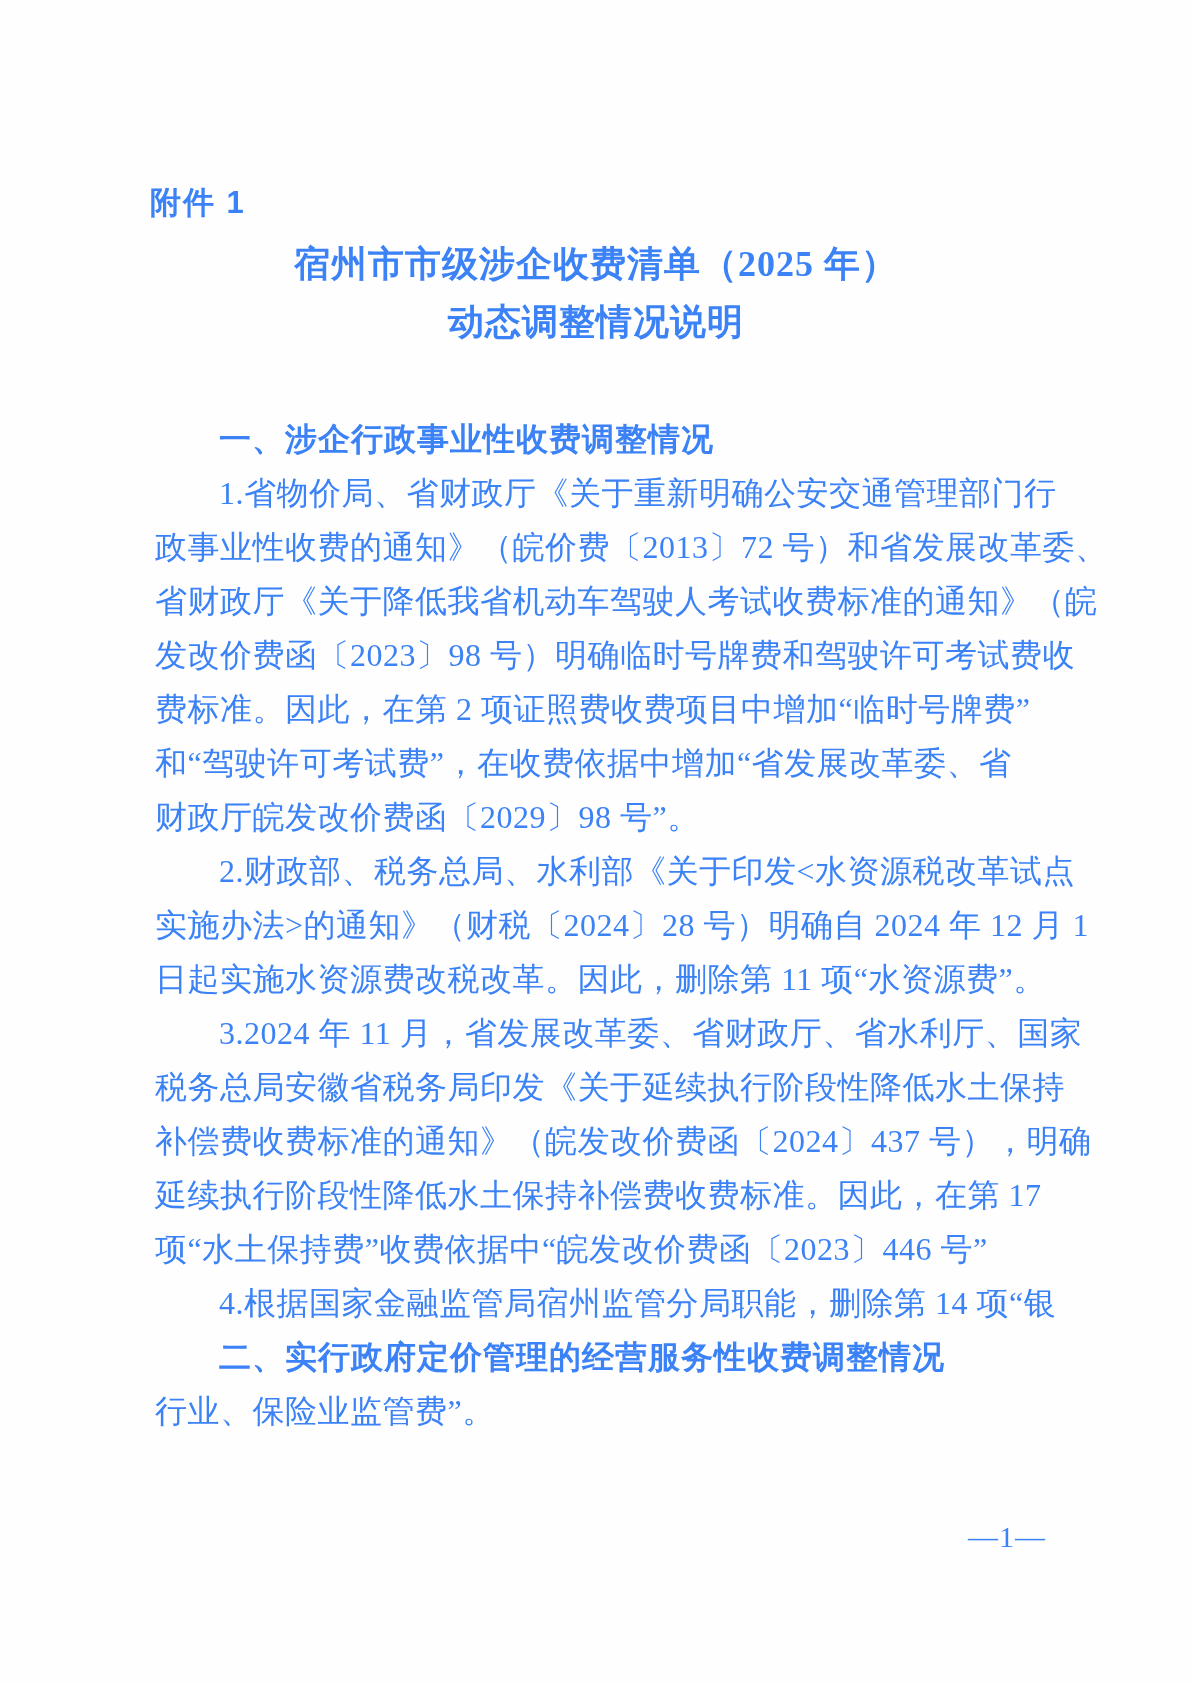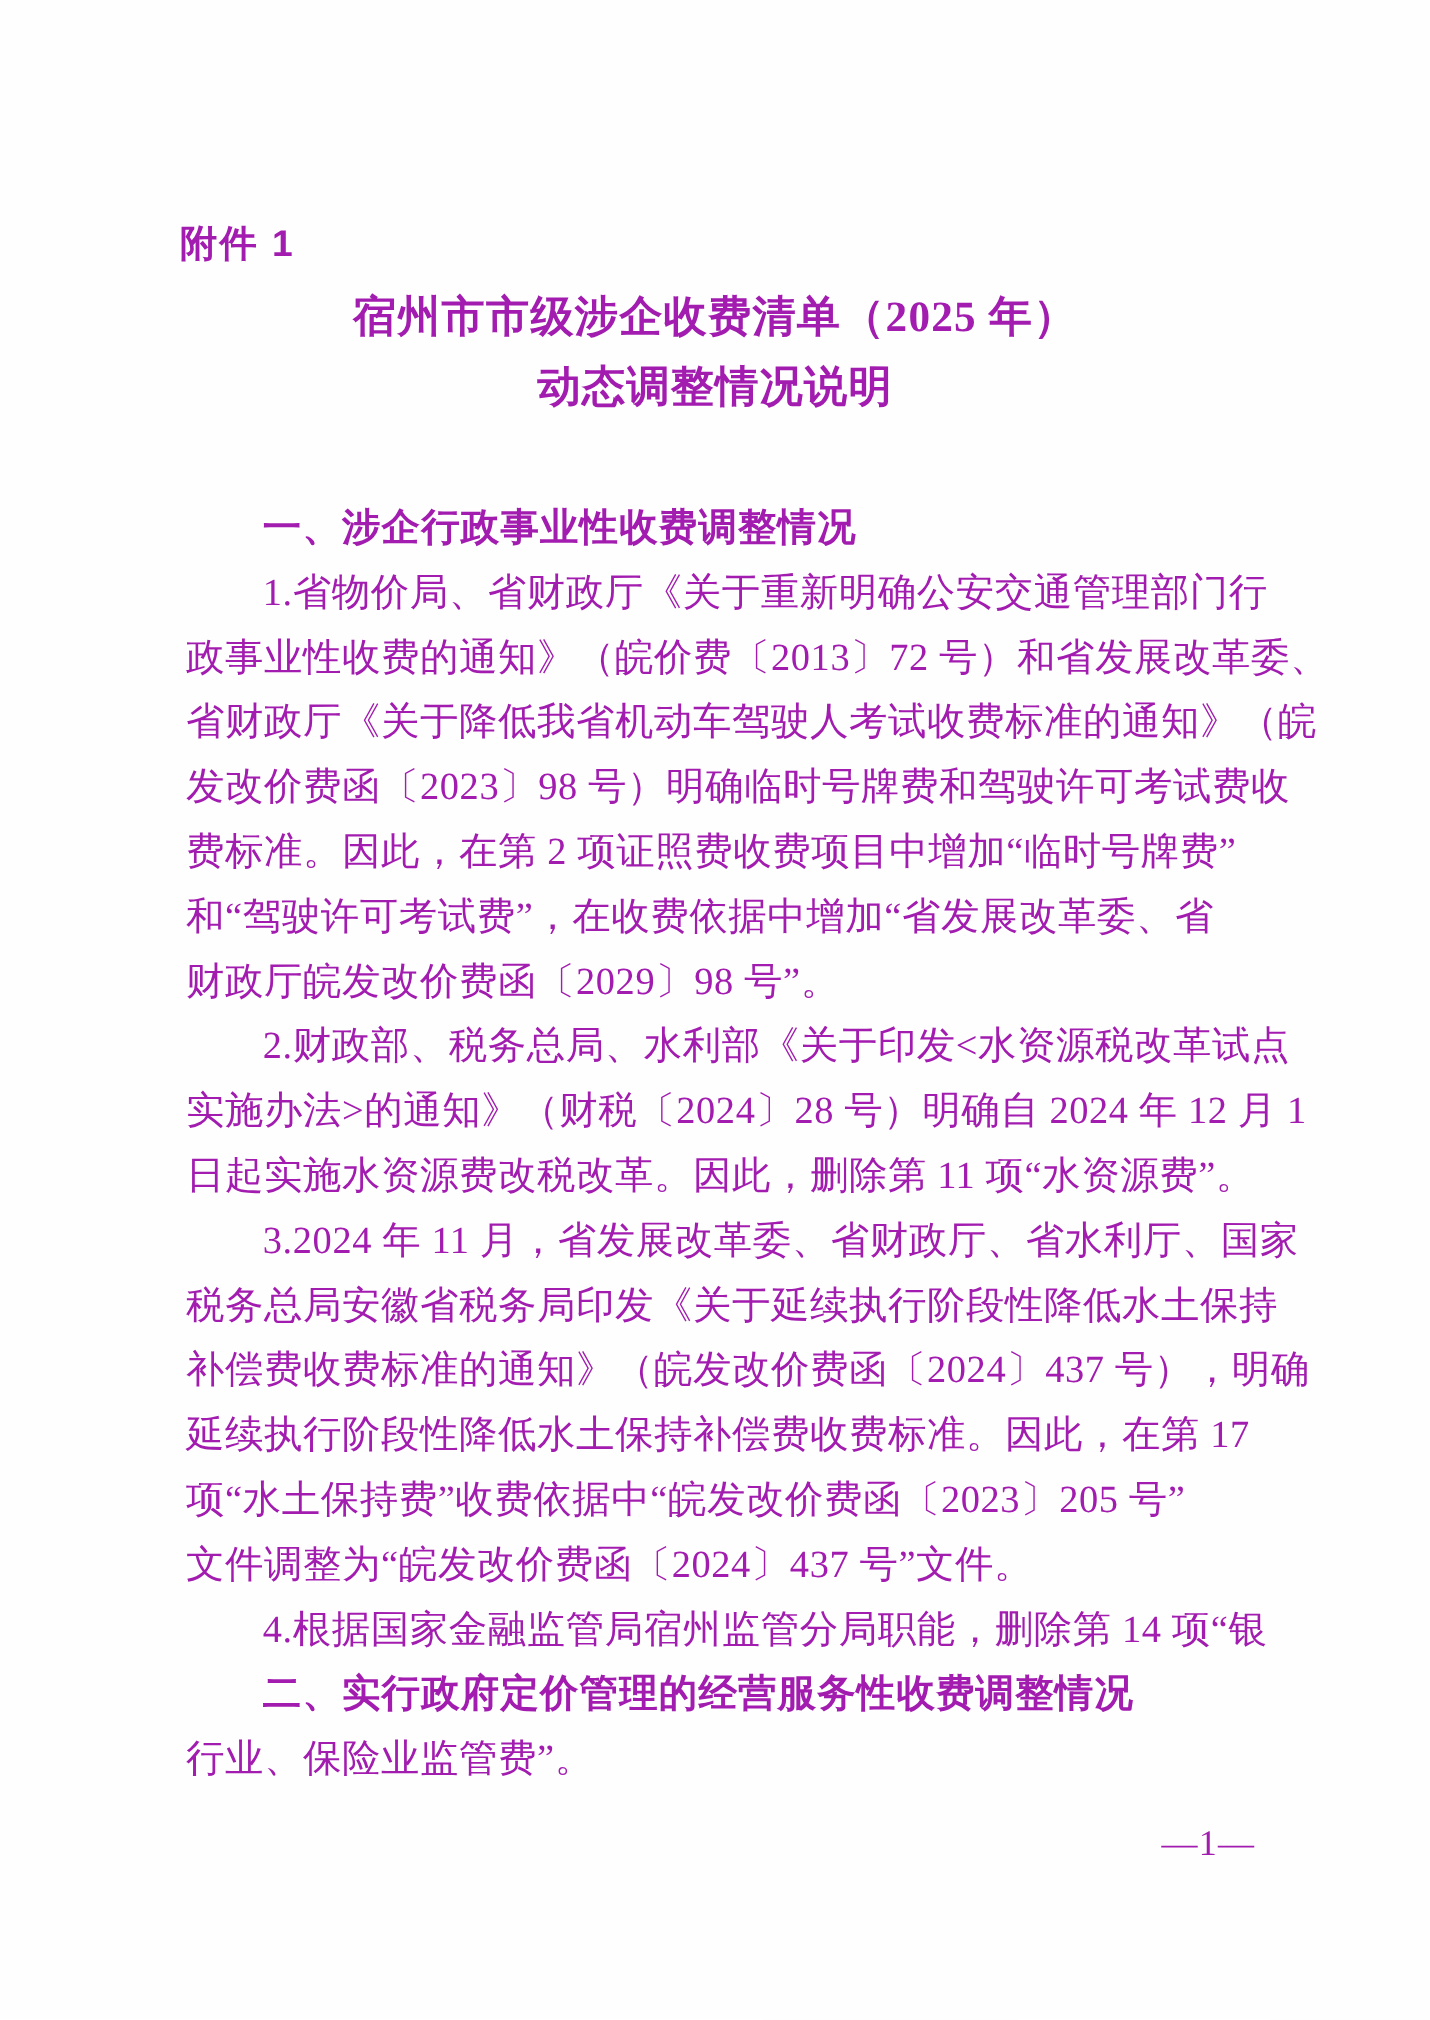--- a/index.html
+++ b/index.html
@@ -7,21 +7,21 @@
   body {
     width: 1192px;
     height: 1683px;
     font-family: "Liberation Serif", serif;
   }
   .page {
     position: relative;
     width: 1192px;
     height: 1683px;
     background: #fefefe;
-    color: #a21caf;
+    color: #3b82f6;
     overflow: hidden;
   }
   .attachment {
     position: absolute;
     left: 150px;
     top: 182px;
     font-family: "Liberation Sans", sans-serif;
     font-weight: 600;
     font-size: 31px;
     letter-spacing: 2px;
@@ -88,21 +88,20 @@
       <div class="line body">费标准。因此，在第 2 项证照费收费项目中增加“临时号牌费”</div>
       <div class="line body">和“驾驶许可考试费”，在收费依据中增加“省发展改革委、省</div>
       <div class="line body">财政厅皖发改价费函〔2029〕98 号”。</div>
       <div class="line body indent">2.财政部、税务总局、水利部《关于印发&lt;水资源税改革试点</div>
       <div class="line body">实施办法&gt;的通知》（财税〔2024〕28 号）明确自 2024 年 12 月 1</div>
       <div class="line body">日起实施水资源费改税改革。因此，删除第 11 项“水资源费”。</div>
       <div class="line body indent">3.2024 年 11 月，省发展改革委、省财政厅、省水利厅、国家</div>
       <div class="line body">税务总局安徽省税务局印发《关于延续执行阶段性降低水土保持</div>
       <div class="line body">补偿费收费标准的通知》（皖发改价费函〔2024〕437 号），明确</div>
       <div class="line body">延续执行阶段性降低水土保持补偿费收费标准。因此，在第 17</div>
-      <div class="line body">项“水土保持费”收费依据中“皖发改价费函〔2023〕205 号”</div>
-      <div class="line body">文件调整为“皖发改价费函〔2024〕437 号”文件。</div>
+      <div class="line body">项“水土保持费”收费依据中“皖发改价费函〔2023〕446 号”</div>
       <div class="line body indent">4.根据国家金融监管局宿州监管分局职能，删除第 14 项“银</div>
       <div class="line heading indent">二、实行政府定价管理的经营服务性收费调整情况</div>
       <div class="line body">行业、保险业监管费”。</div>
     </div>
 
   <div class="page-number">—1—</div>
 </div>
 
 </body></html>

